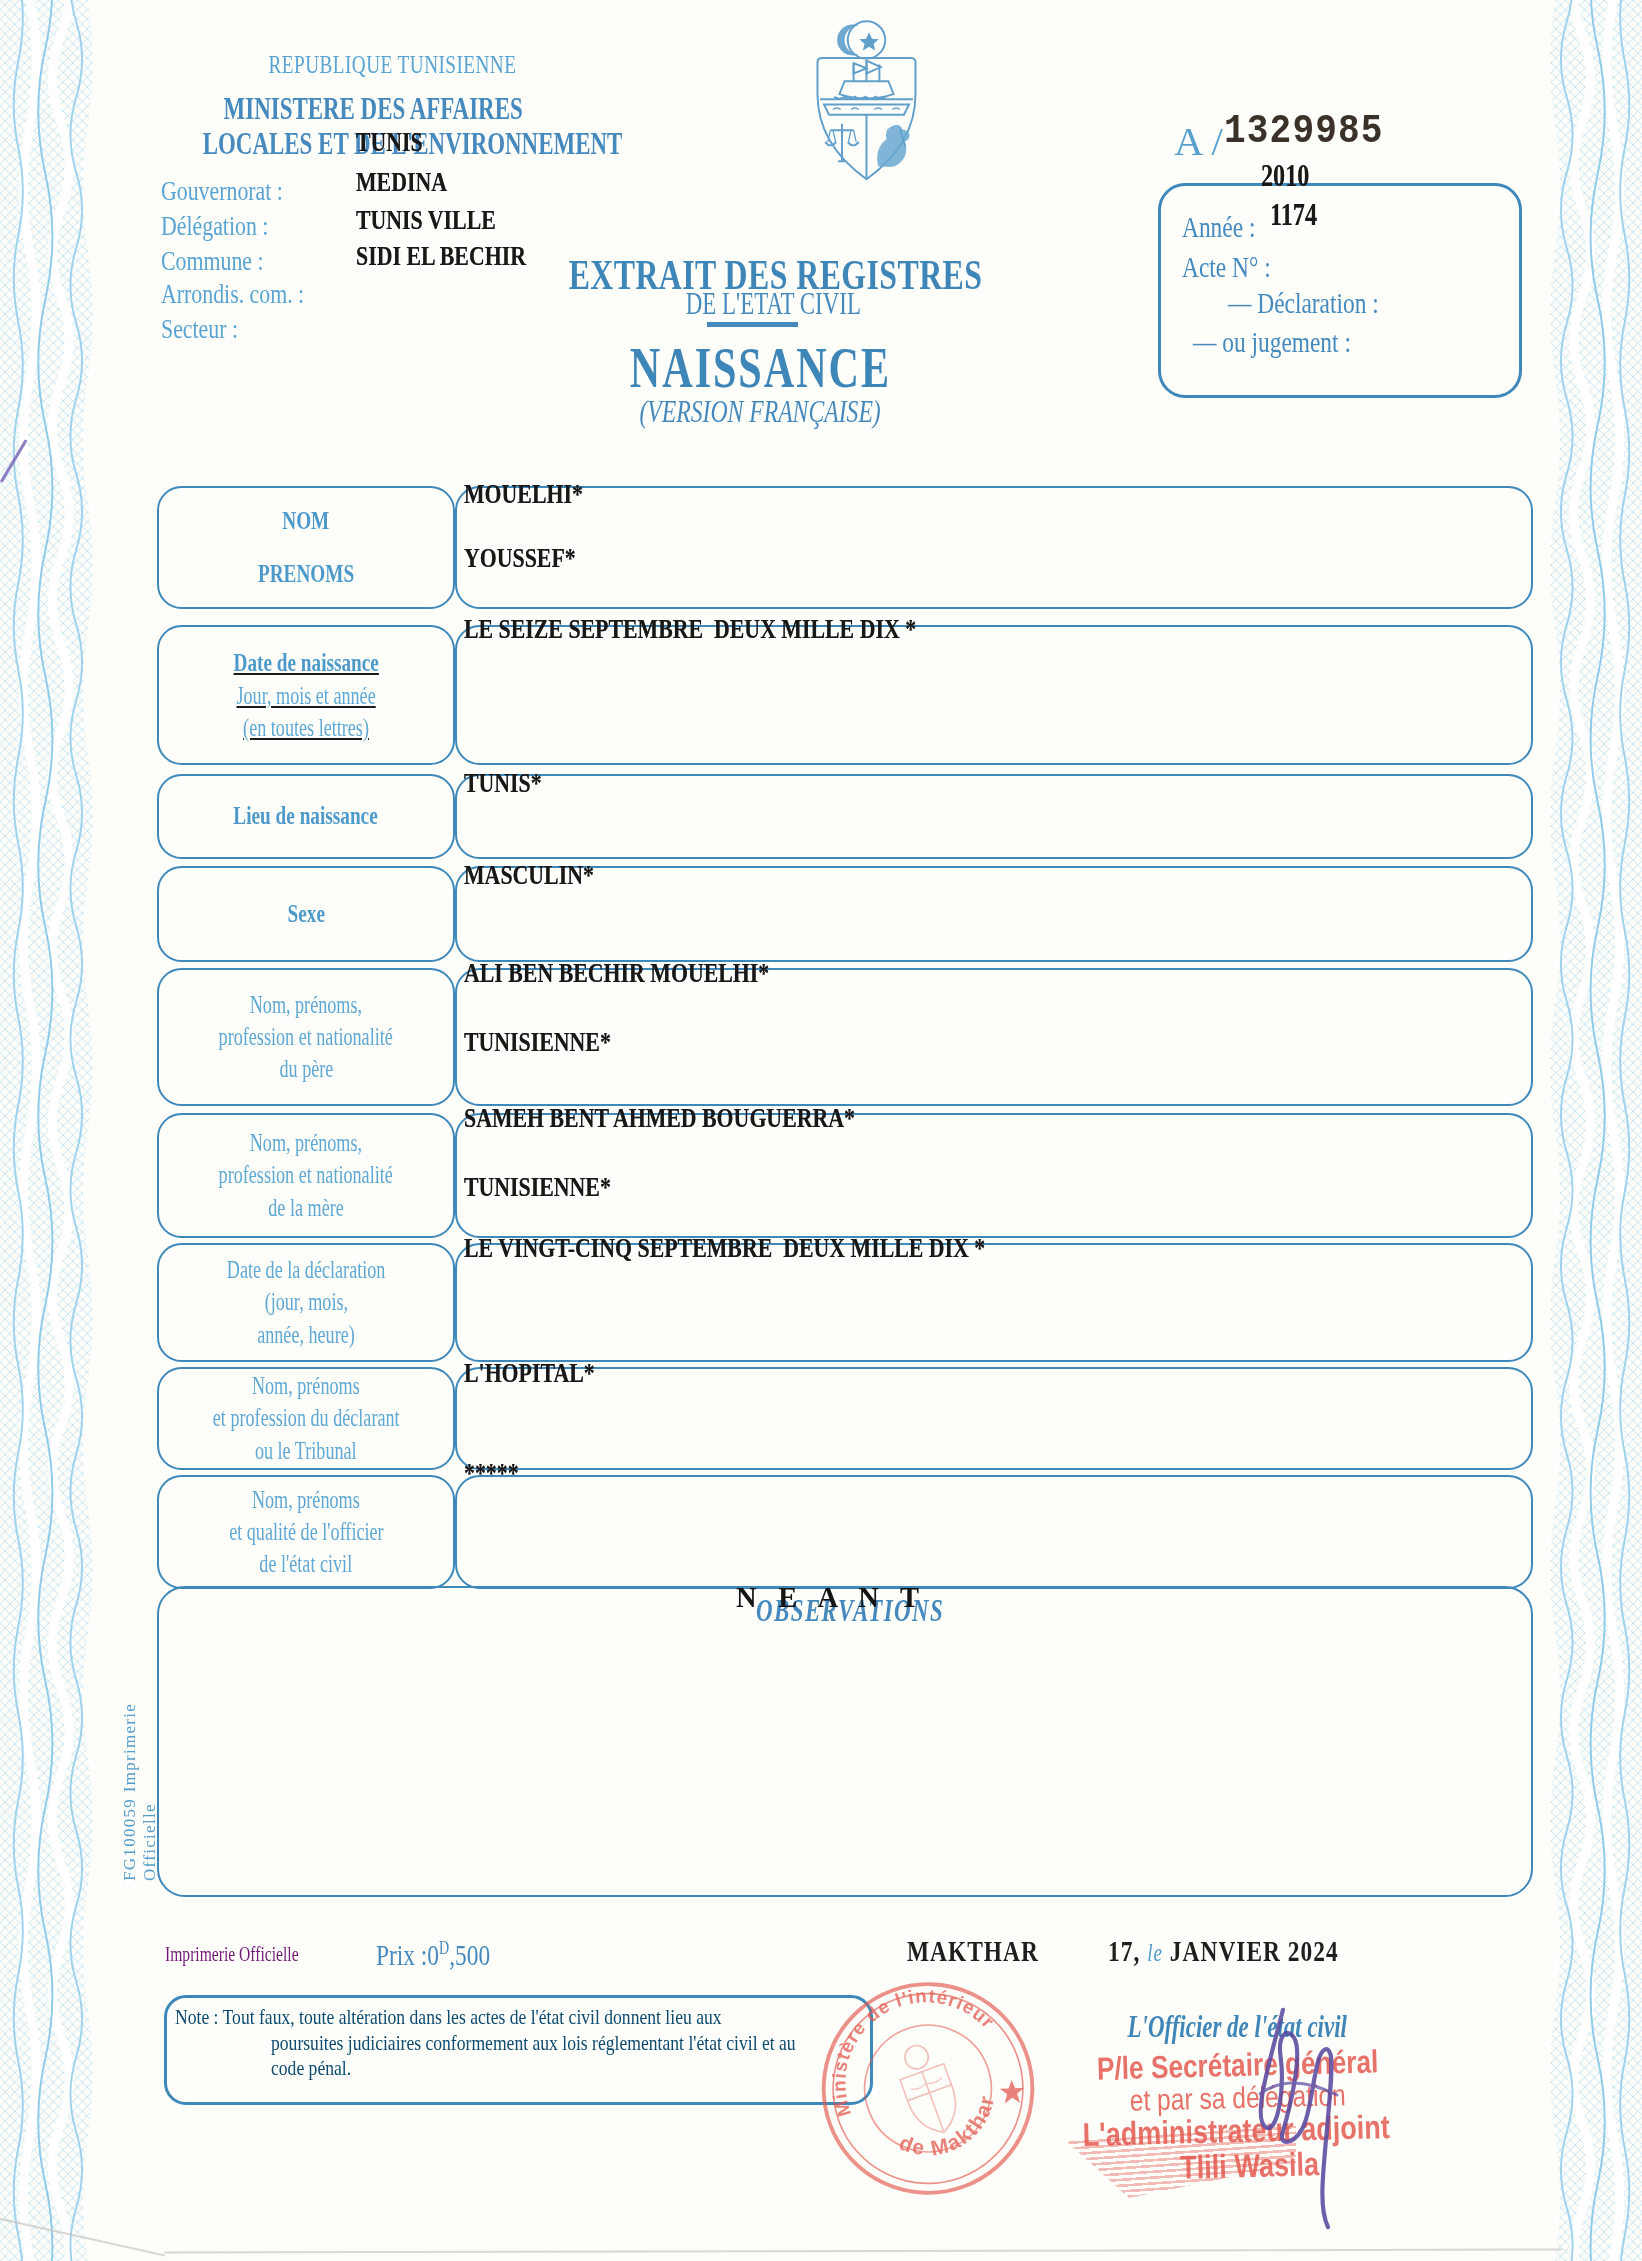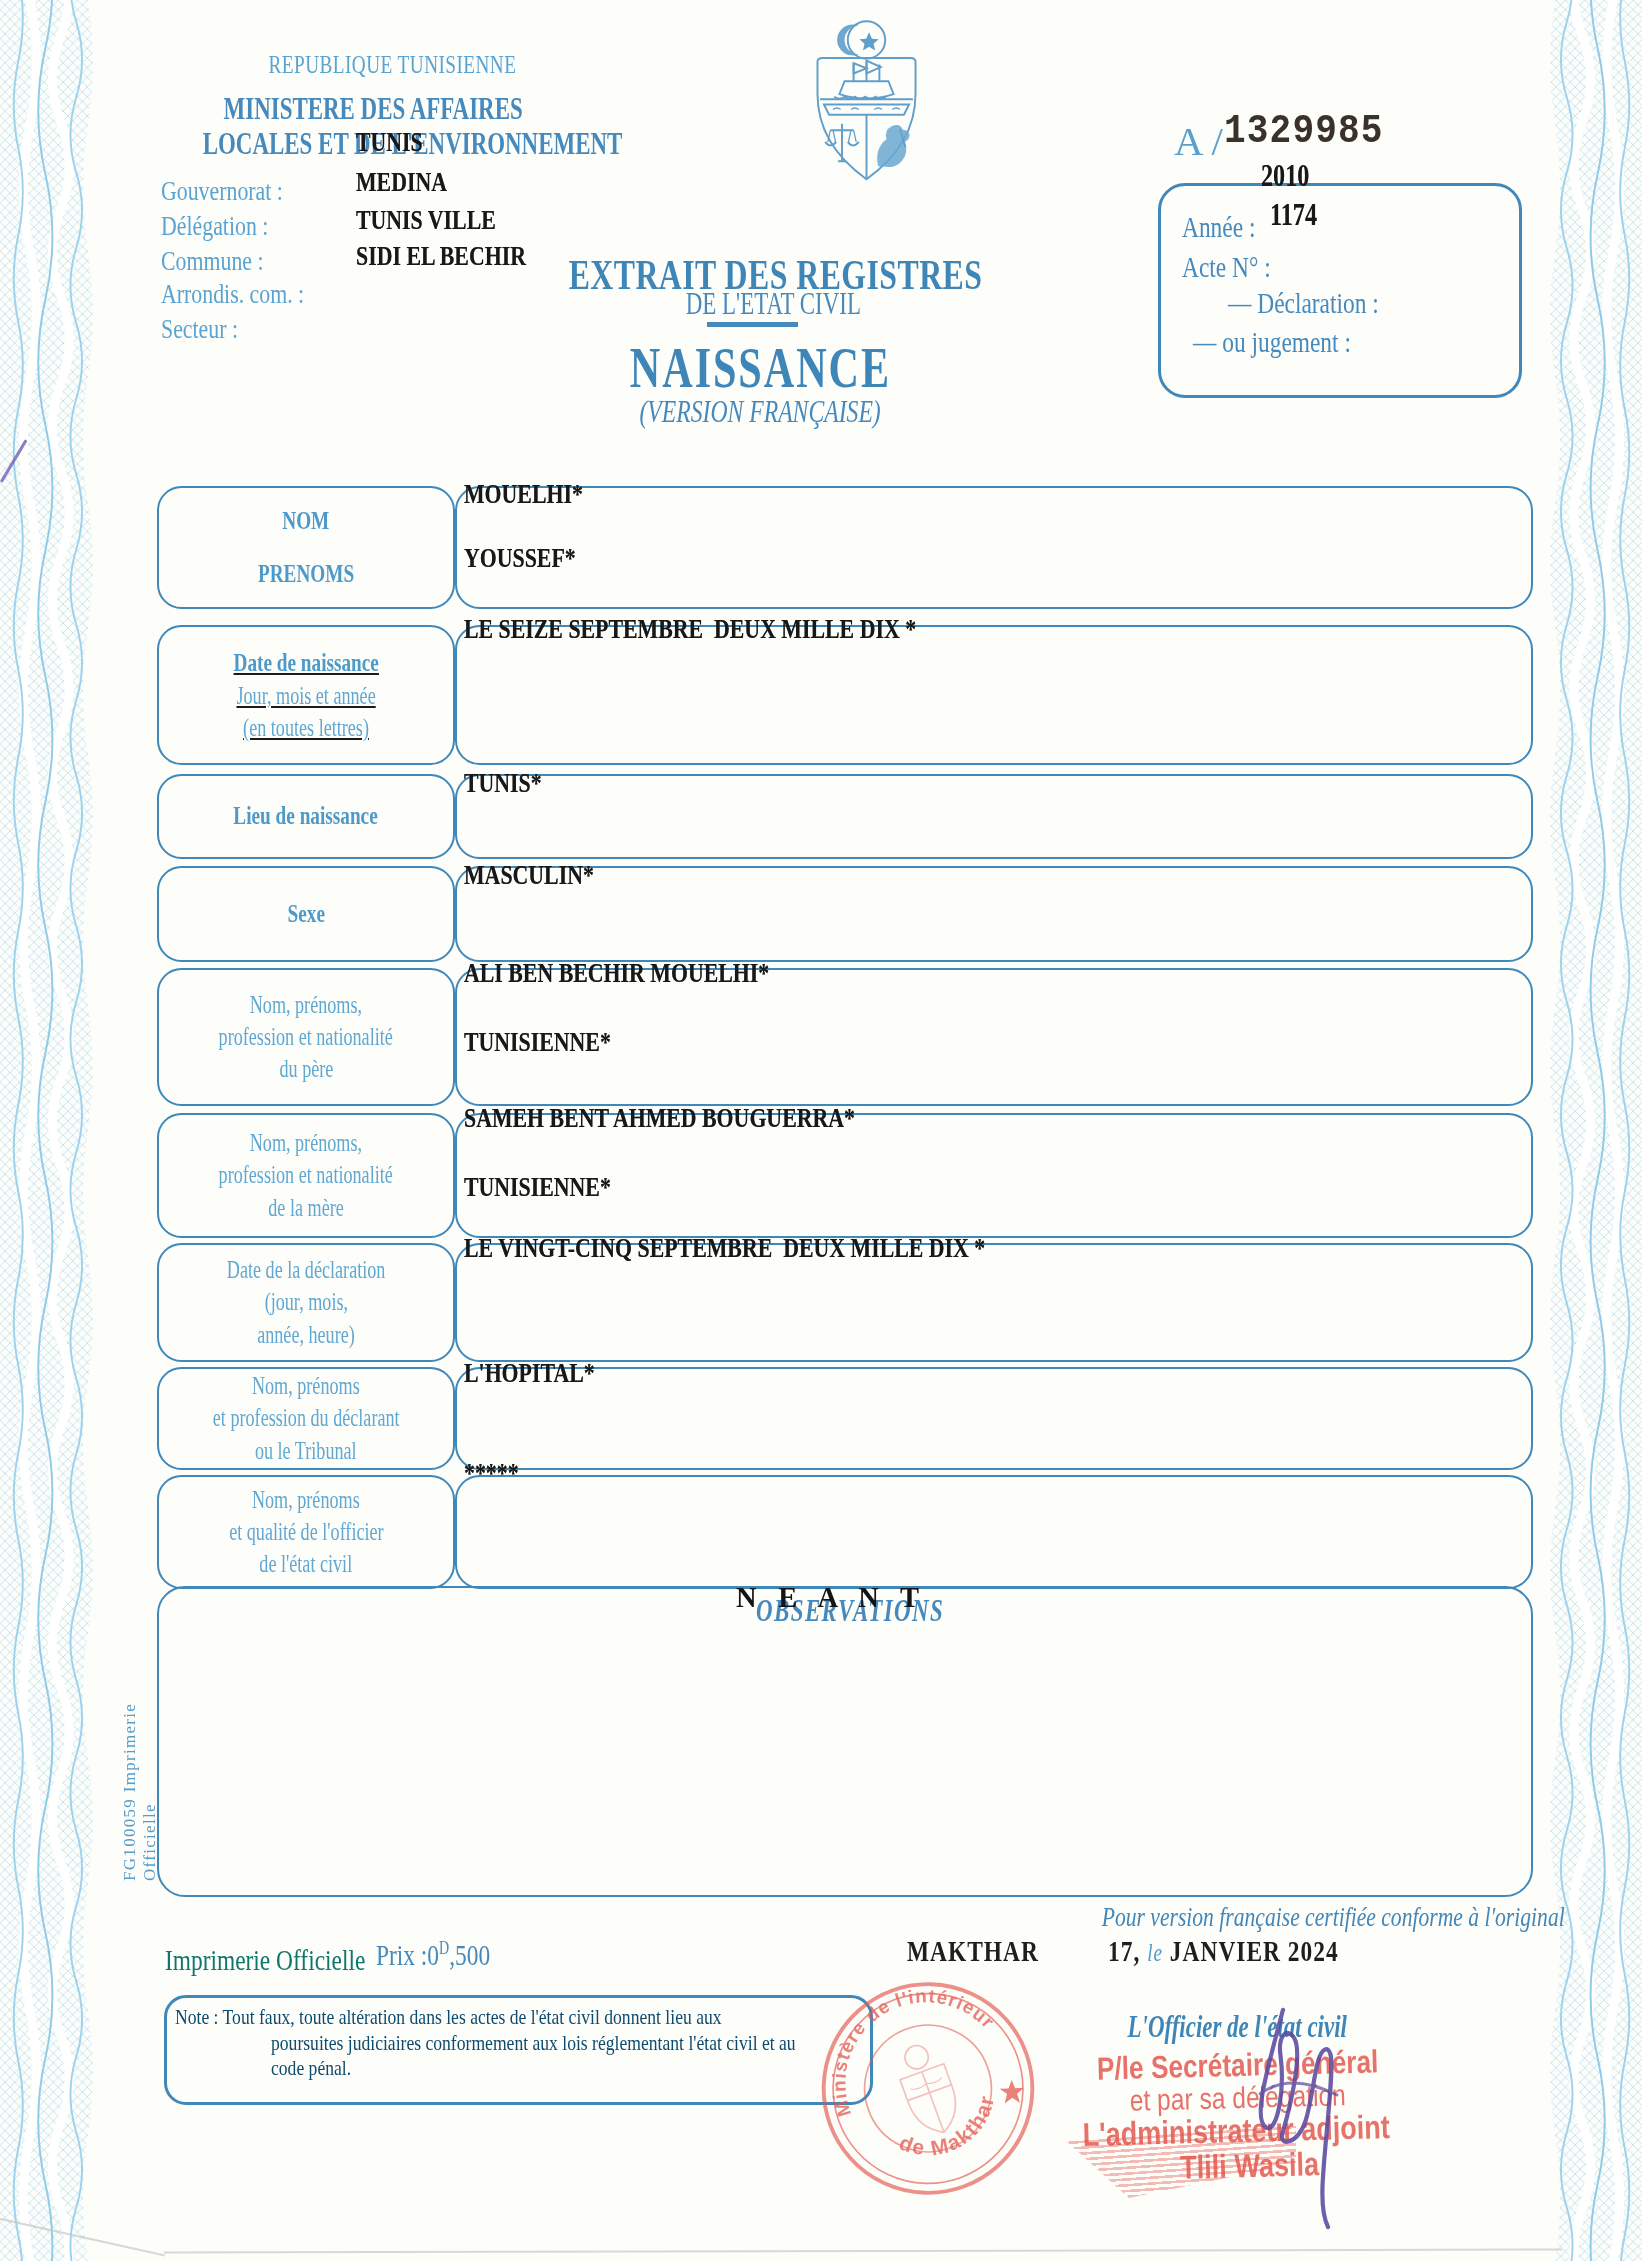--- a/index.html
+++ b/index.html
@@ -37,21 +37,21 @@
   .lbox{left:157px;width:294px;display:flex;flex-direction:column;justify-content:center;
         align-items:center;text-align:center;}
   .vbox{left:455px;width:1074px;}
   .lab{font-size:24.5px;color:#5fa8d4;line-height:1.32;}
   .lab-b{font-size:26px;font-weight:bold;color:#4d9aca;line-height:1.32;}
 
   .obs-head{font-size:31px;font-weight:bold;font-style:italic;color:#4589bd;letter-spacing:1.9px;}
   .neant{font-size:30px;font-weight:bold;color:#141414;letter-spacing:7.7px;}
 
   
-  .foot-imp{font-size:30px;color:#0f766e;}
+  .foot-imp{font-size:20px;color:#701a75;}
   .foot-prix{font-size:30px;color:#4589bd;}
   .cert{font-size:27px;font-style:italic;color:#4186b8;}
   .mak{font-size:30px;font-weight:bold;color:#1e1e1e;letter-spacing:1.3px;}
   .makle{font-size:24.5px;font-style:italic;color:#4e9bcd;font-weight:normal;}
   .offc{font-size:31px;font-weight:bold;font-style:italic;color:#3f86b8;}
   .rstamp{font-family:"Liberation Sans", sans-serif;color:#e2544a;opacity:.82;white-space:nowrap;}
   .note-box{border:3.2px solid #3e88ba;border-radius:22px;}
   .note-t{font-size:22px;color:#0c4a6e;line-height:1.05;}
   .vert-code{writing-mode:vertical-rl;transform:rotate(180deg);font-size:17px;color:#559dcb;letter-spacing:1.3px;}
 
@@ -255,23 +255,20 @@
     <span>FG100059  Imprimerie Officielle</span>
   </div>
 
   <div class="abs foot-imp" style="left:165px;top:1943px;">
     <span class="cxl">Imprimerie Officielle</span>
   </div>
   <div class="abs foot-prix" style="left:376px;top:1938px;">
     <span class="cxl"><span>Prix :0</span><sup style="font-size:18px;">D</sup><span>,500</span></span>
   </div>
 
-  <div class="abs" style="left:986px;top:1902px;width:544px;text-align:right;">
-    <span class="cert cxr">Pour version française certifiée conforme à l'original</span>
-  </div>
   <div class="abs mak" style="left:907px;top:1934px;">
     <span class="cxl">MAKTHAR</span>
   </div>
   <div class="abs mak" style="left:1108px;top:1934px;">
     <span class="cxl"><span>17,</span> <span class="makle">le</span> <span>JANVIER 2024</span></span>
   </div>
 
   <div class="abs center" style="left:1057px;top:2009px;width:361px;">
     <span class="offc cx">L'Officier de l'état civil</span>
   </div>

